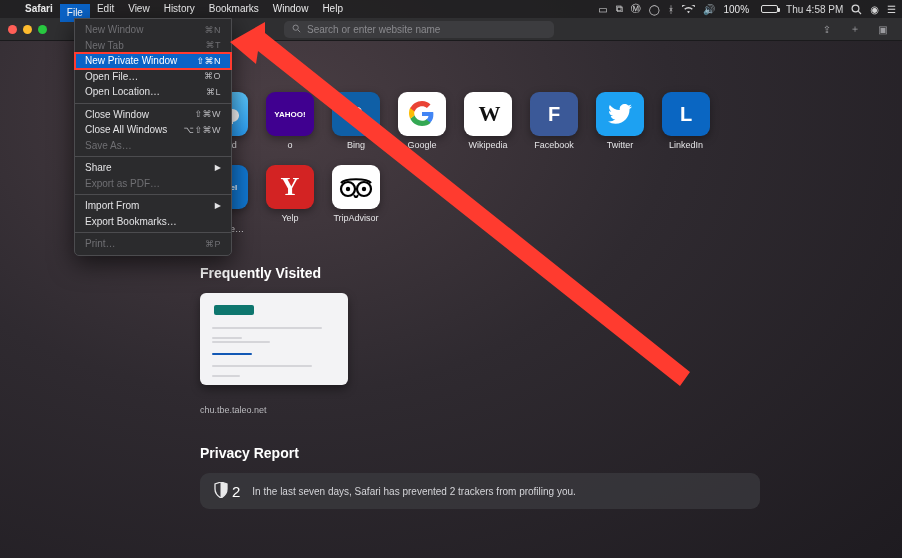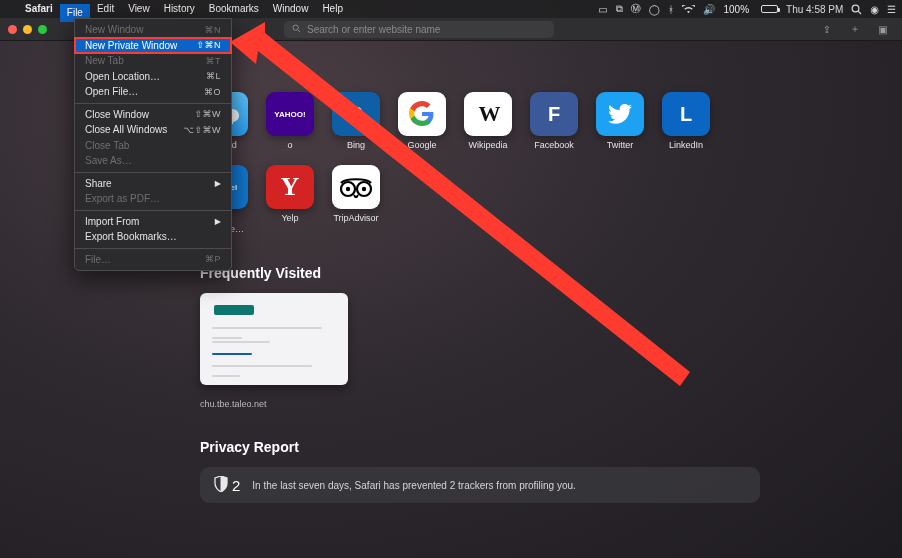--- a/index.html
+++ b/index.html
@@ -124,21 +124,21 @@
   .trip  { background:#fff; }
 
   .section-h { font-size: 14px; font-weight:700; color:#fff; margin: 30px 0 12px; }
   .freq-card {
     width: 148px; height: 92px; background:#f3f3f5; border-radius:6px;
     box-shadow: 0 4px 10px rgba(0,0,0,0.4);
     position: relative; overflow:hidden;
   }
   .freq-card .bar { position:absolute; left:14px; top:12px; width:40px; height:10px; background:#0e766e; border-radius:2px;}
   .freq-card .ln { position:absolute; left:12px; height:2px; background:#d5d5d9; border-radius:1px;}
-  .freq-caption { font-size:9px; color:#b9b9bd; margin-top:14px;}
+  .freq-caption { font-size:9px; color:#b9b9bd; margin-top:20px;}
 
   .privacy-card {
     margin-top: 12px;
     height: 36px; width: 100%;
     background: rgba(60,60,64,0.7);
     border-radius: 9px;
     display:flex; align-items:center; gap:12px;
     padding: 0 14px;
     font-size: 10px; color:#d5d5d9;
   }
@@ -217,70 +217,67 @@
     <div class="right-btn">＋</div>
     <div class="right-btn">▣</div>
   </div>
 </div>
 
 <div class="dropdown" id="file-dropdown">
     <div class="dd-row disabled">
       <span>New Window</span>
       <span class="sc">⌘N</span>
     </div>
+    <div class="dd-row disabled">
+      <span>New Tab</span>
+      <span class="sc">⌘T</span>
+    </div>
     <div class="dd-row highlight boxed">
       <span>New Private Window</span>
       <span class="sc">⇧⌘N</span>
     </div>
-    <div class="dd-row disabled">
-      <span>New Tab</span>
-      <span class="sc">⌘T</span>
+    <div class="dd-row">
+      <span>Open File…</span>
+      <span class="sc">⌘O</span>
     </div>
     <div class="dd-row">
       <span>Open Location…</span>
       <span class="sc">⌘L</span>
     </div>
-    <div class="dd-row">
-      <span>Open File…</span>
-      <span class="sc">⌘O</span>
-    </div>
     <div class="dd-sep"></div>
     <div class="dd-row">
       <span>Close Window</span>
       <span class="sc">⇧⌘W</span>
     </div>
     <div class="dd-row">
       <span>Close All Windows</span>
       <span class="sc">⌥⇧⌘W</span>
     </div>
     <div class="dd-row disabled">
-      <span>Close Tab</span>
-    </div>
-    <div class="dd-row disabled">
       <span>Save As…</span>
     </div>
     <div class="dd-sep"></div>
     <div class="dd-row">
       <span>Share</span>
       <span class="submenu-arrow">▶</span>
     </div>
     <div class="dd-row disabled">
       <span>Export as PDF…</span>
     </div>
     <div class="dd-sep"></div>
     <div class="dd-row">
       <span>Import From</span>
       <span class="submenu-arrow">▶</span>
     </div>
     <div class="dd-row">
       <span>Export Bookmarks…</span>
     </div>
     <div class="dd-sep"></div>
     <div class="dd-row disabled">
-      <span>File…</span>
+      <span>Print…</span>
       <span class="sc">⌘P</span>
     </div>
   </div>
 
 <div class="content">
 
   <div class="fav-grid" id="fav-row1">
       <div class="fav">
         <div class="fav-tile icloud">
           <svg width="30" height="20" viewBox="0 0 30 20" fill="#fff">

